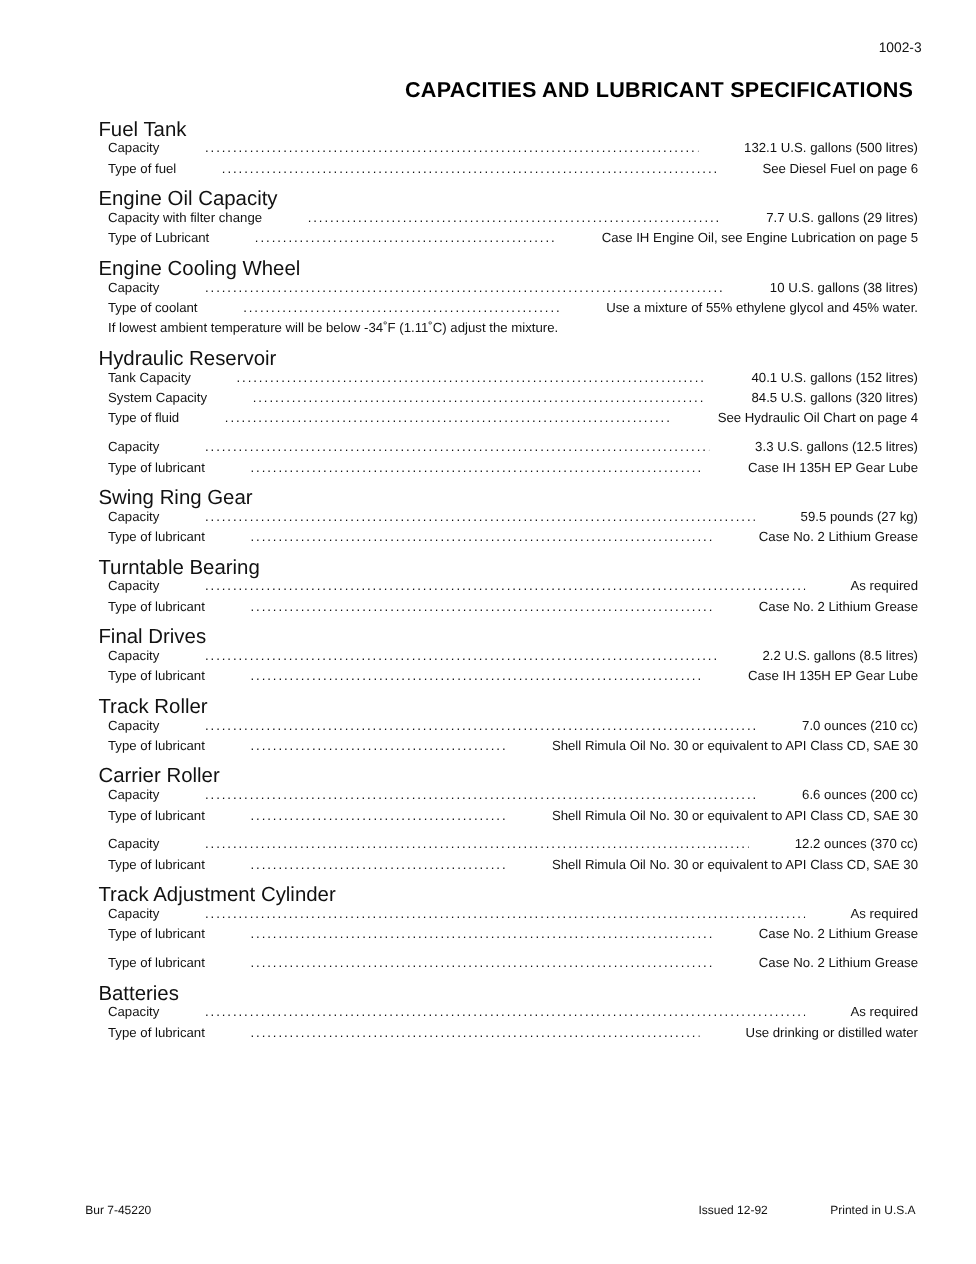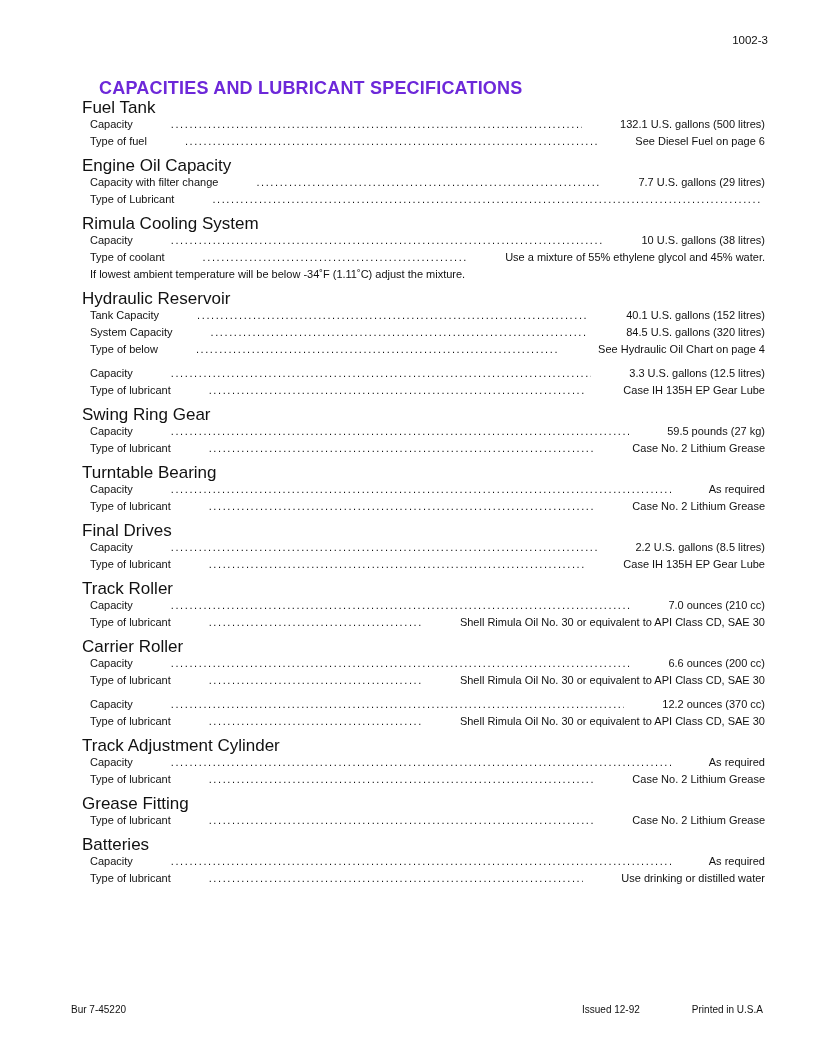--- a/index.html
+++ b/index.html
@@ -21,26 +21,26 @@
     top: 34px;
     right: 45px;
     font-size: 11.5px;
     color: #111111;
   }
   .doc-title {
     position: absolute;
     top: 61px;
     left: 82px;
     right: 48px;
-    margin: 17px;
-    text-align: left;
+    margin: 4px;
+    text-align: right;
     font-size: 18px;
     font-weight: bold;
     letter-spacing: 0.2px;
-    color: #6d28d9;
+    color: #000000;
   }
   .content {
     position: absolute;
     top: 99px;
     left: 82px;
     right: 48px;
   }
   .spec-section {
     margin-bottom: 7px;
   }
@@ -130,26 +130,27 @@
     <div class="rows">
   <div class="spec-row">
     <span class="row-label">Capacity with filter change</span>
     <span class="leader"></span>
     <span class="row-value">7.7 U.S. gallons (29 litres)</span>
   </div>
 
   <div class="spec-row">
     <span class="row-label">Type of Lubricant</span>
     <span class="leader"></span>
-  </div>
-</div>
-  </section>
-
-  <section class="spec-section">
-    <div class="sec-heading">Rimula Cooling System</div>
+    <span class="row-value">Case IH Engine Oil, see Engine Lubrication on page 5</span>
+  </div>
+</div>
+  </section>
+
+  <section class="spec-section">
+    <div class="sec-heading">Engine Cooling Wheel</div>
     <div class="rows">
   <div class="spec-row">
     <span class="row-label">Capacity</span>
     <span class="leader"></span>
     <span class="row-value">10 U.S. gallons (38 litres)</span>
   </div>
 
   <div class="spec-row">
     <span class="row-label">Type of coolant</span>
     <span class="leader"></span>
@@ -168,21 +169,21 @@
     <span class="row-value">40.1 U.S. gallons (152 litres)</span>
   </div>
 
   <div class="spec-row">
     <span class="row-label">System Capacity</span>
     <span class="leader"></span>
     <span class="row-value">84.5 U.S. gallons (320 litres)</span>
   </div>
 
   <div class="spec-row">
-    <span class="row-label">Type of below</span>
+    <span class="row-label">Type of fluid</span>
     <span class="leader"></span>
     <span class="row-value">See Hydraulic Oil Chart on page 4</span>
   </div>
 </div>
   </section>
 
   <section class="spec-section">
     <div class="rows">
   <div class="spec-row">
     <span class="row-label">Capacity</span>
@@ -310,21 +311,20 @@
 
   <div class="spec-row">
     <span class="row-label">Type of lubricant</span>
     <span class="leader"></span>
     <span class="row-value">Case No. 2 Lithium Grease</span>
   </div>
 </div>
   </section>
 
   <section class="spec-section">
-    <div class="sec-heading">Grease Fitting</div>
     <div class="rows">
   <div class="spec-row">
     <span class="row-label">Type of lubricant</span>
     <span class="leader"></span>
     <span class="row-value">Case No. 2 Lithium Grease</span>
   </div>
 </div>
   </section>
 
   <section class="spec-section">

